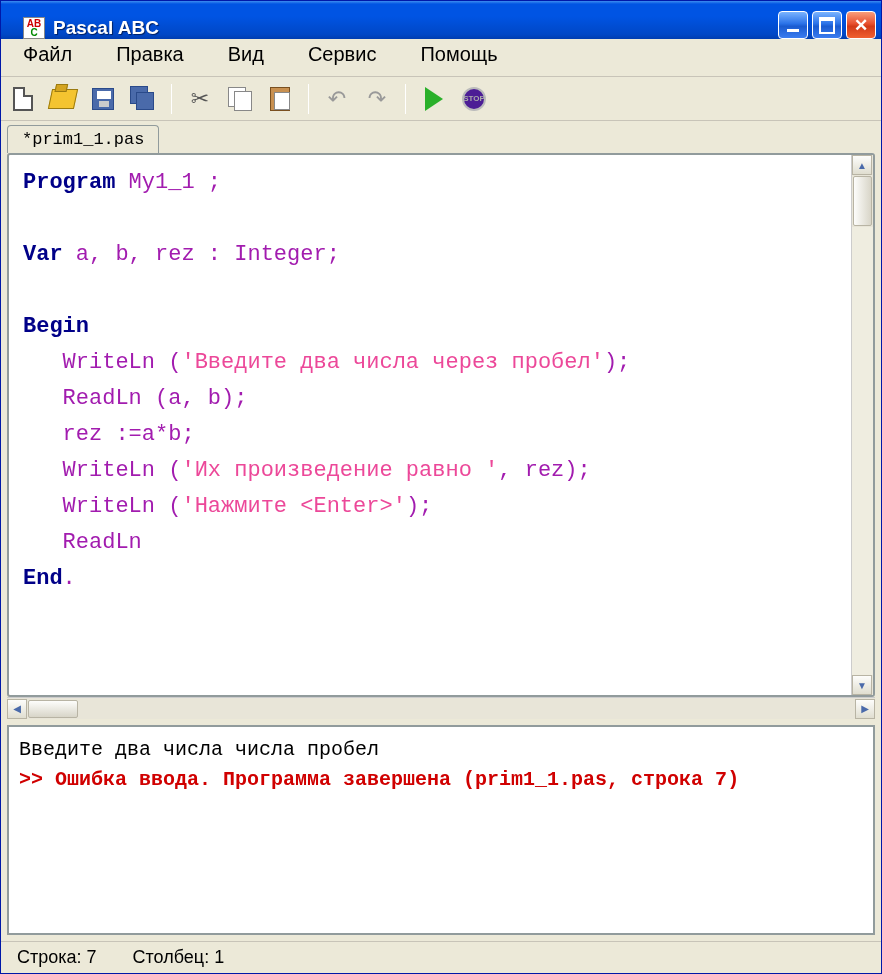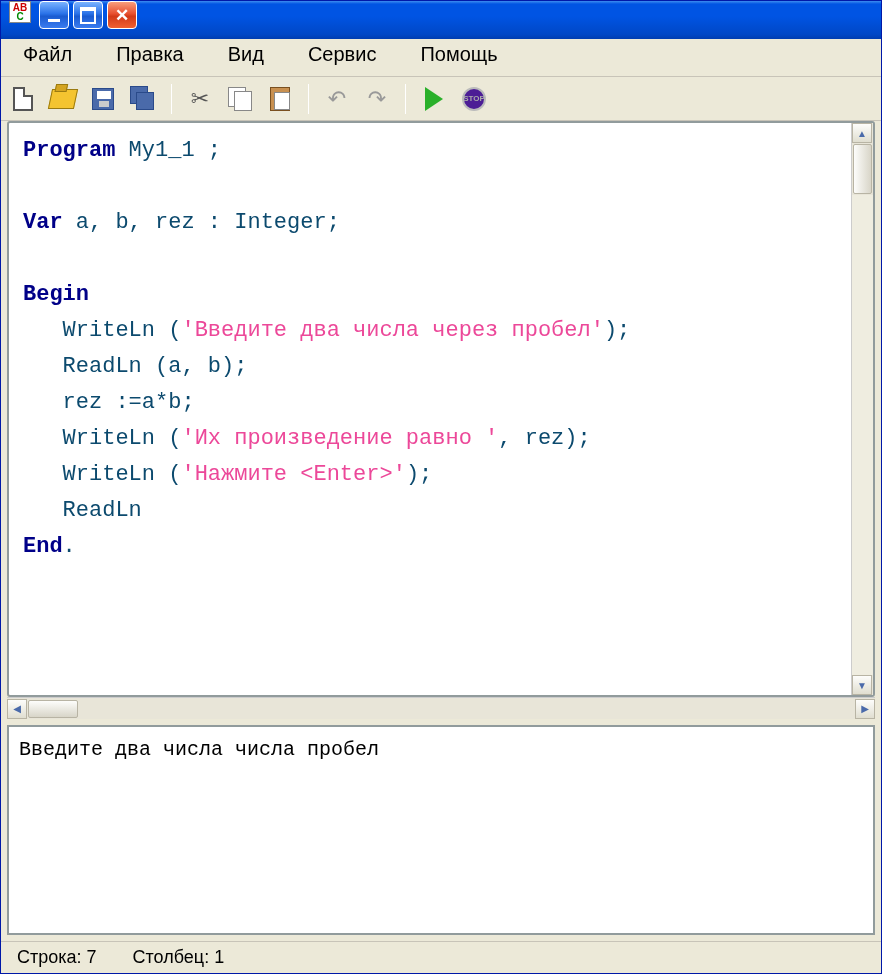--- a/index.html
+++ b/index.html
@@ -15,22 +15,22 @@
     height: 974px;
     border: 1px solid #0018a8;
     display: flex;
     flex-direction: column;
     background: #ece9d8;
   }
   .titlebar {
     height: 38px;
     background: linear-gradient(to bottom, #3c8cf0 0%, #0054e3 8%, #0054e3 40%, #0047c6 88%, #003db0 100%);
     display: flex;
-    align-items: flex-start;
-    padding: 0 5px 0 8px;
+    align-items: flex-end;
+    padding: 0 5px 0 22px;
     color: white;
   }
   .app-icon {
     width: 22px; height: 22px;
     background: white;
     border: 1px solid #888;
     margin-right: 8px;
     font-size: 10px;
     font-weight: bold;
     display: flex;
@@ -144,21 +144,21 @@
     flex:1;
     padding: 10px 14px;
     font-family: "Courier New", monospace;
     font-size: 22px;
     line-height: 36px;
     white-space: pre;
     overflow: hidden;
   }
   .kw { color: #000088; font-weight: bold; }
   .str { color: #ec4899; font-family: Liberation Mono, monospace; }
-  .editor-content .plain { color:#0c4a6e; }
+  .editor-content .plain { color:#a21caf; }
 
   .vscroll {
     width: 22px;
     background: #e8e5d8;
     border-left:1px solid #ccc;
     display:flex;flex-direction:column;
   }
   .hscroll {
     height: 22px;
     background:#e8e5d8;
@@ -198,20 +198,21 @@
 </head>
 <body>
 
 <div class="window">
 
   <div class="titlebar">
     <div class="app-icon">
         <span class="r1">AB</span>
         <span class="r2">C</span>
       </div>
+    <div class="title-text">Pascal ABC</div>
     <div class="win-buttons">
       <div class="win-btn min"></div>
       <div class="win-btn max"></div>
       <div class="win-btn close"></div>
     </div>
   </div>
 
   <div class="menubar">
     <div class="menu-item"><span>Файл</span></div>
     <div class="menu-item"><span>Правка</span></div>
@@ -255,20 +256,23 @@
       </div>
     <div class="tb-sep"></div>
     <div class="tb-btn">
         <div class="icon-run"></div>
       </div>
     <div class="tb-btn">
         <div class="icon-stop">STOP</div>
       </div>
   </div>
 
+  <div class="tab-strip">
+    <div class="tab">*prim1_1.pas</div>
+  </div>
 
   <div class="editor-area">
     <div class="editor-content"><span class="kw">Program</span><span class="plain"> My1_1 ;</span>
 
 <span class="kw">Var</span><span class="plain"> a, b, rez : Integer;</span>
 
 <span class="kw">Begin</span>
 <span class="plain">   WriteLn (</span><span class="str">'Введите два числа через пробел'</span><span class="plain">);</span>
 <span class="plain">   ReadLn (a, b);</span>
 <span class="plain">   rez :=a*b;</span>
@@ -286,20 +290,21 @@
   </div>
   <div class="hscroll">
     <div class="sb-btn">◀</div>
     <div class="sb-thumb-h"></div>
     <div class="sb-track"></div>
     <div class="sb-btn">▶</div>
   </div>
 
   <div class="console">
     <div>Введите два числа числа пробел</div>
+    <div><span class="err">&gt;&gt; </span><span class="err">Ошибка ввода. Программа завершена (prim1_1.pas, строка 7)</span></div>
   </div>
 
   <div class="statusbar">
     <div class="status-cell"><span>Строка: </span><span>7</span></div>
     <div class="status-cell"><span>Столбец: </span><span>1</span></div>
   </div>
 
 </div>
 
 </body></html>

